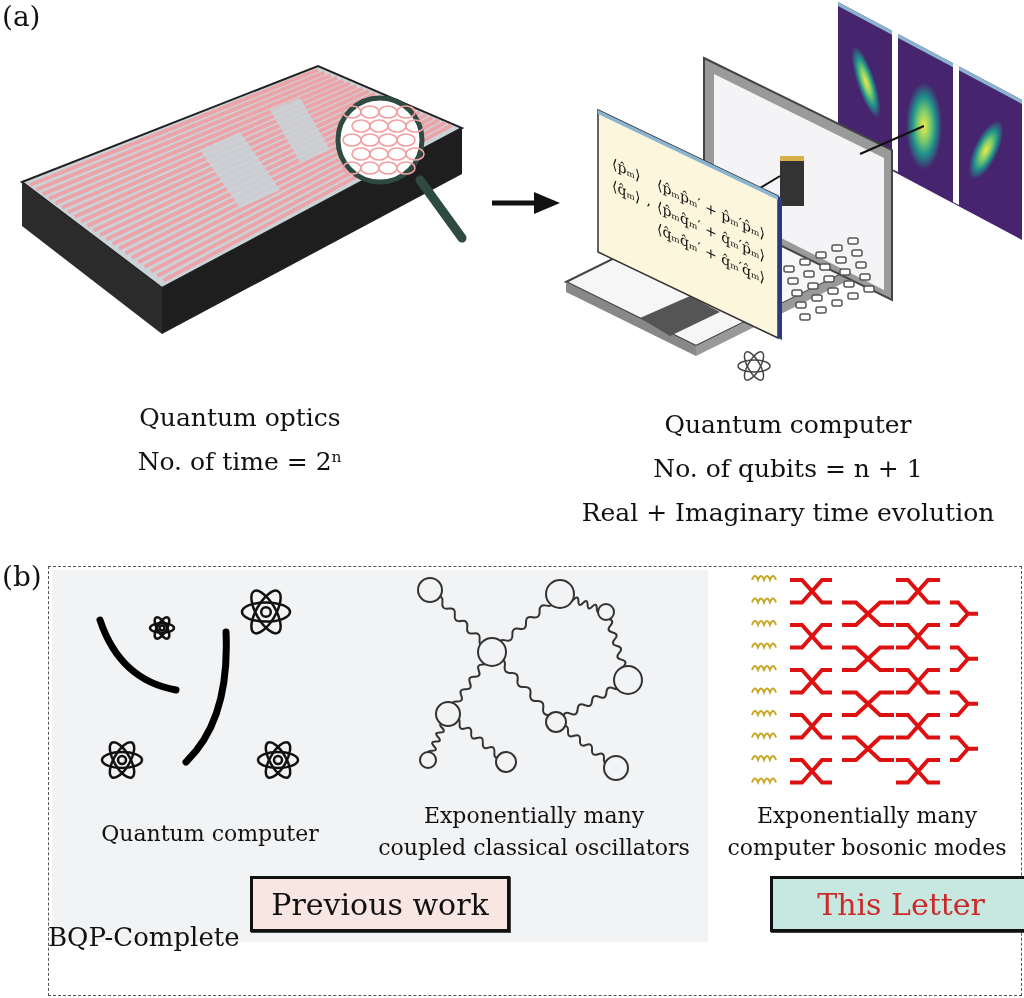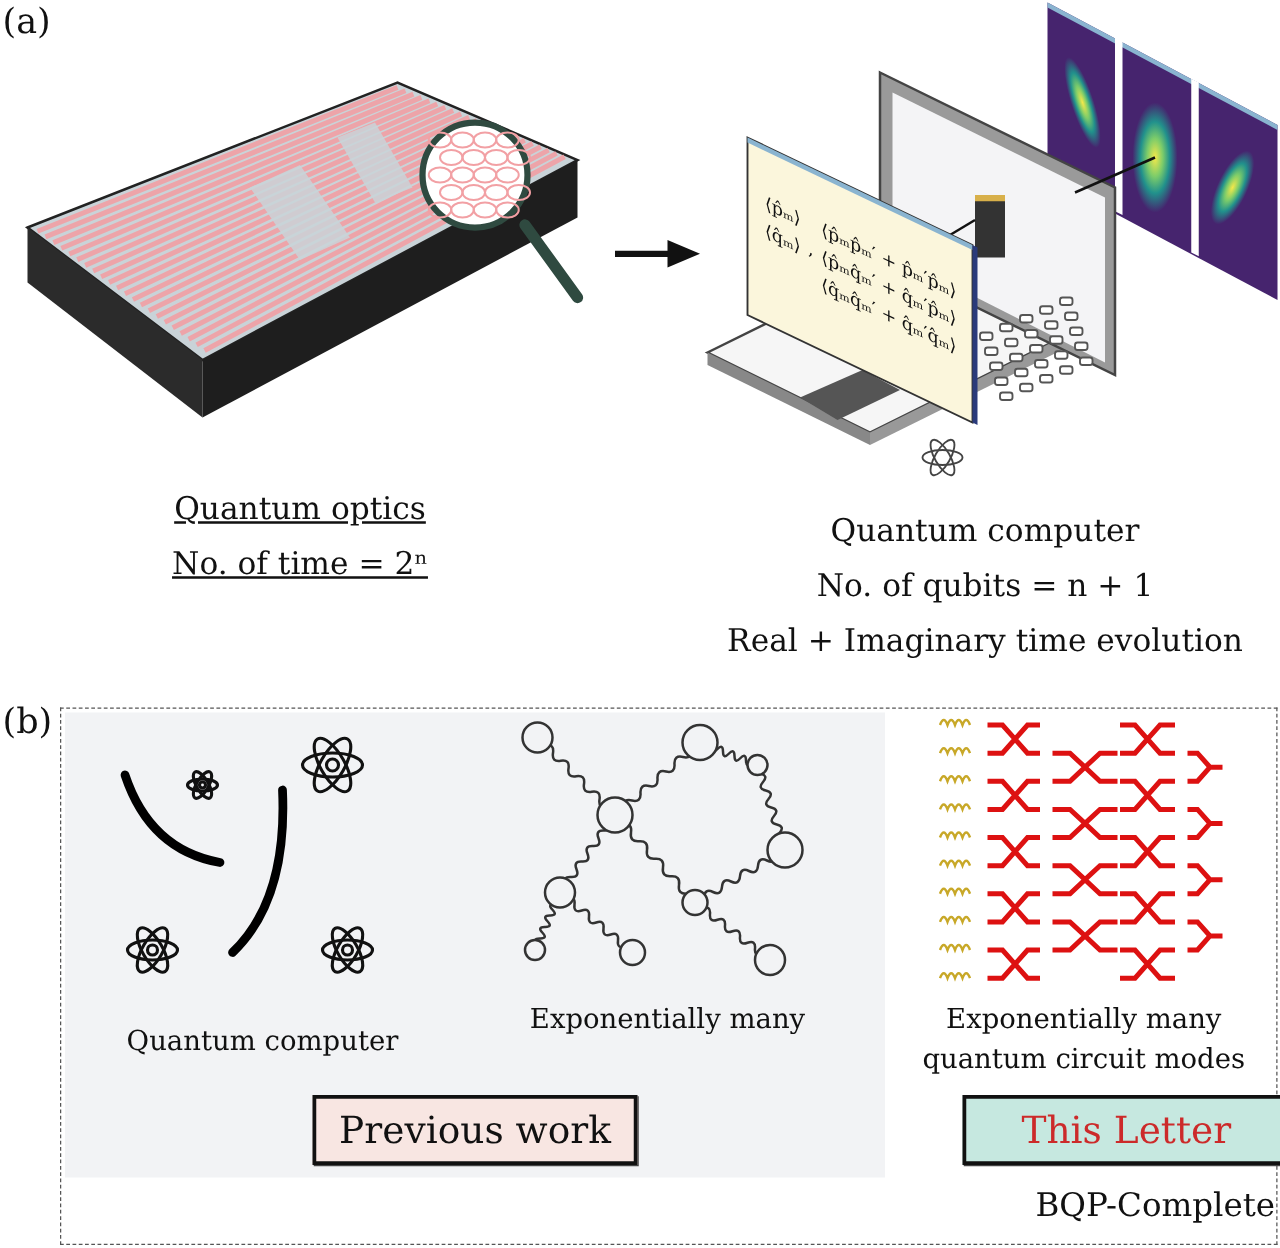--- a/index.html
+++ b/index.html
@@ -163,21 +163,21 @@
       </div>
     <div style="padding-top:20px;">,</div>
     <div>
         <div>⟨p̂ₘp̂ₘ′ + p̂ₘ′p̂ₘ⟩</div>
         <div>⟨p̂ₘq̂ₘ′ + q̂ₘ′p̂ₘ⟩</div>
         <div>⟨q̂ₘq̂ₘ′ + q̂ₘ′q̂ₘ⟩</div>
       </div>
   </div>
 </div>
 
-<div class="abs caption" style="left:40px;top:385px;width:400px;text-decoration:underline;">
+<div class="abs caption" style="left:40px;top:396px;width:400px;">
   <div>Quantum optics</div>
   <div>No. of time = 2ⁿ</div>
 </div>
 <div class="abs caption" style="left:548px;top:403px;width:480px;">
   <div>Quantum computer</div>
   <div>No. of qubits = n + 1</div>
   <div>Real + Imaginary time evolution</div>
 </div>
 
 <div class="abs panel-label" style="left:2px;top:560px;">(b)</div>
@@ -267,22 +267,23 @@
       <path d="M752,715 q3,-8 6,0 q3,-8 6,0 q3,-8 6,0 q3,-8 6,0"></path>
       <path d="M752,737.5 q3,-8 6,0 q3,-8 6,0 q3,-8 6,0 q3,-8 6,0"></path>
       <path d="M752,760 q3,-8 6,0 q3,-8 6,0 q3,-8 6,0 q3,-8 6,0"></path>
       <path d="M752,782.5 q3,-8 6,0 q3,-8 6,0 q3,-8 6,0 q3,-8 6,0"></path>
     </g>
 </svg>
 
 <div class="sub" style="left:70px;top:818px;width:280px;">Quantum computer</div>
 <div class="sub" style="left:352px;top:800px;width:364px;">
   <div>Exponentially many</div>
+  <div>coupled classical oscillators</div>
 </div>
 <div class="sub" style="left:714px;top:800px;width:306px;">
   <div>Exponentially many</div>
-  <div>quantum circuit modes</div>
+  <div>computer bosonic modes</div>
 </div>
 
 <div class="tag" style="left:250px;top:876px;width:254px;height:50px;background:#f8e6e2;">Previous work</div>
 <div class="tag" style="left:770px;top:876px;width:256px;height:50px;background:#c6e8e0;color:#cc2a2a;">This Letter</div>
 
-<div class="abs" style="left:48px;top:950px;width:972px;text-align:right;font-size:26px;">BQP-Complete</div>
+<div class="abs" style="left:48px;top:922px;width:972px;text-align:left;font-size:26px;">BQP-Complete</div>
 
 </body></html>

